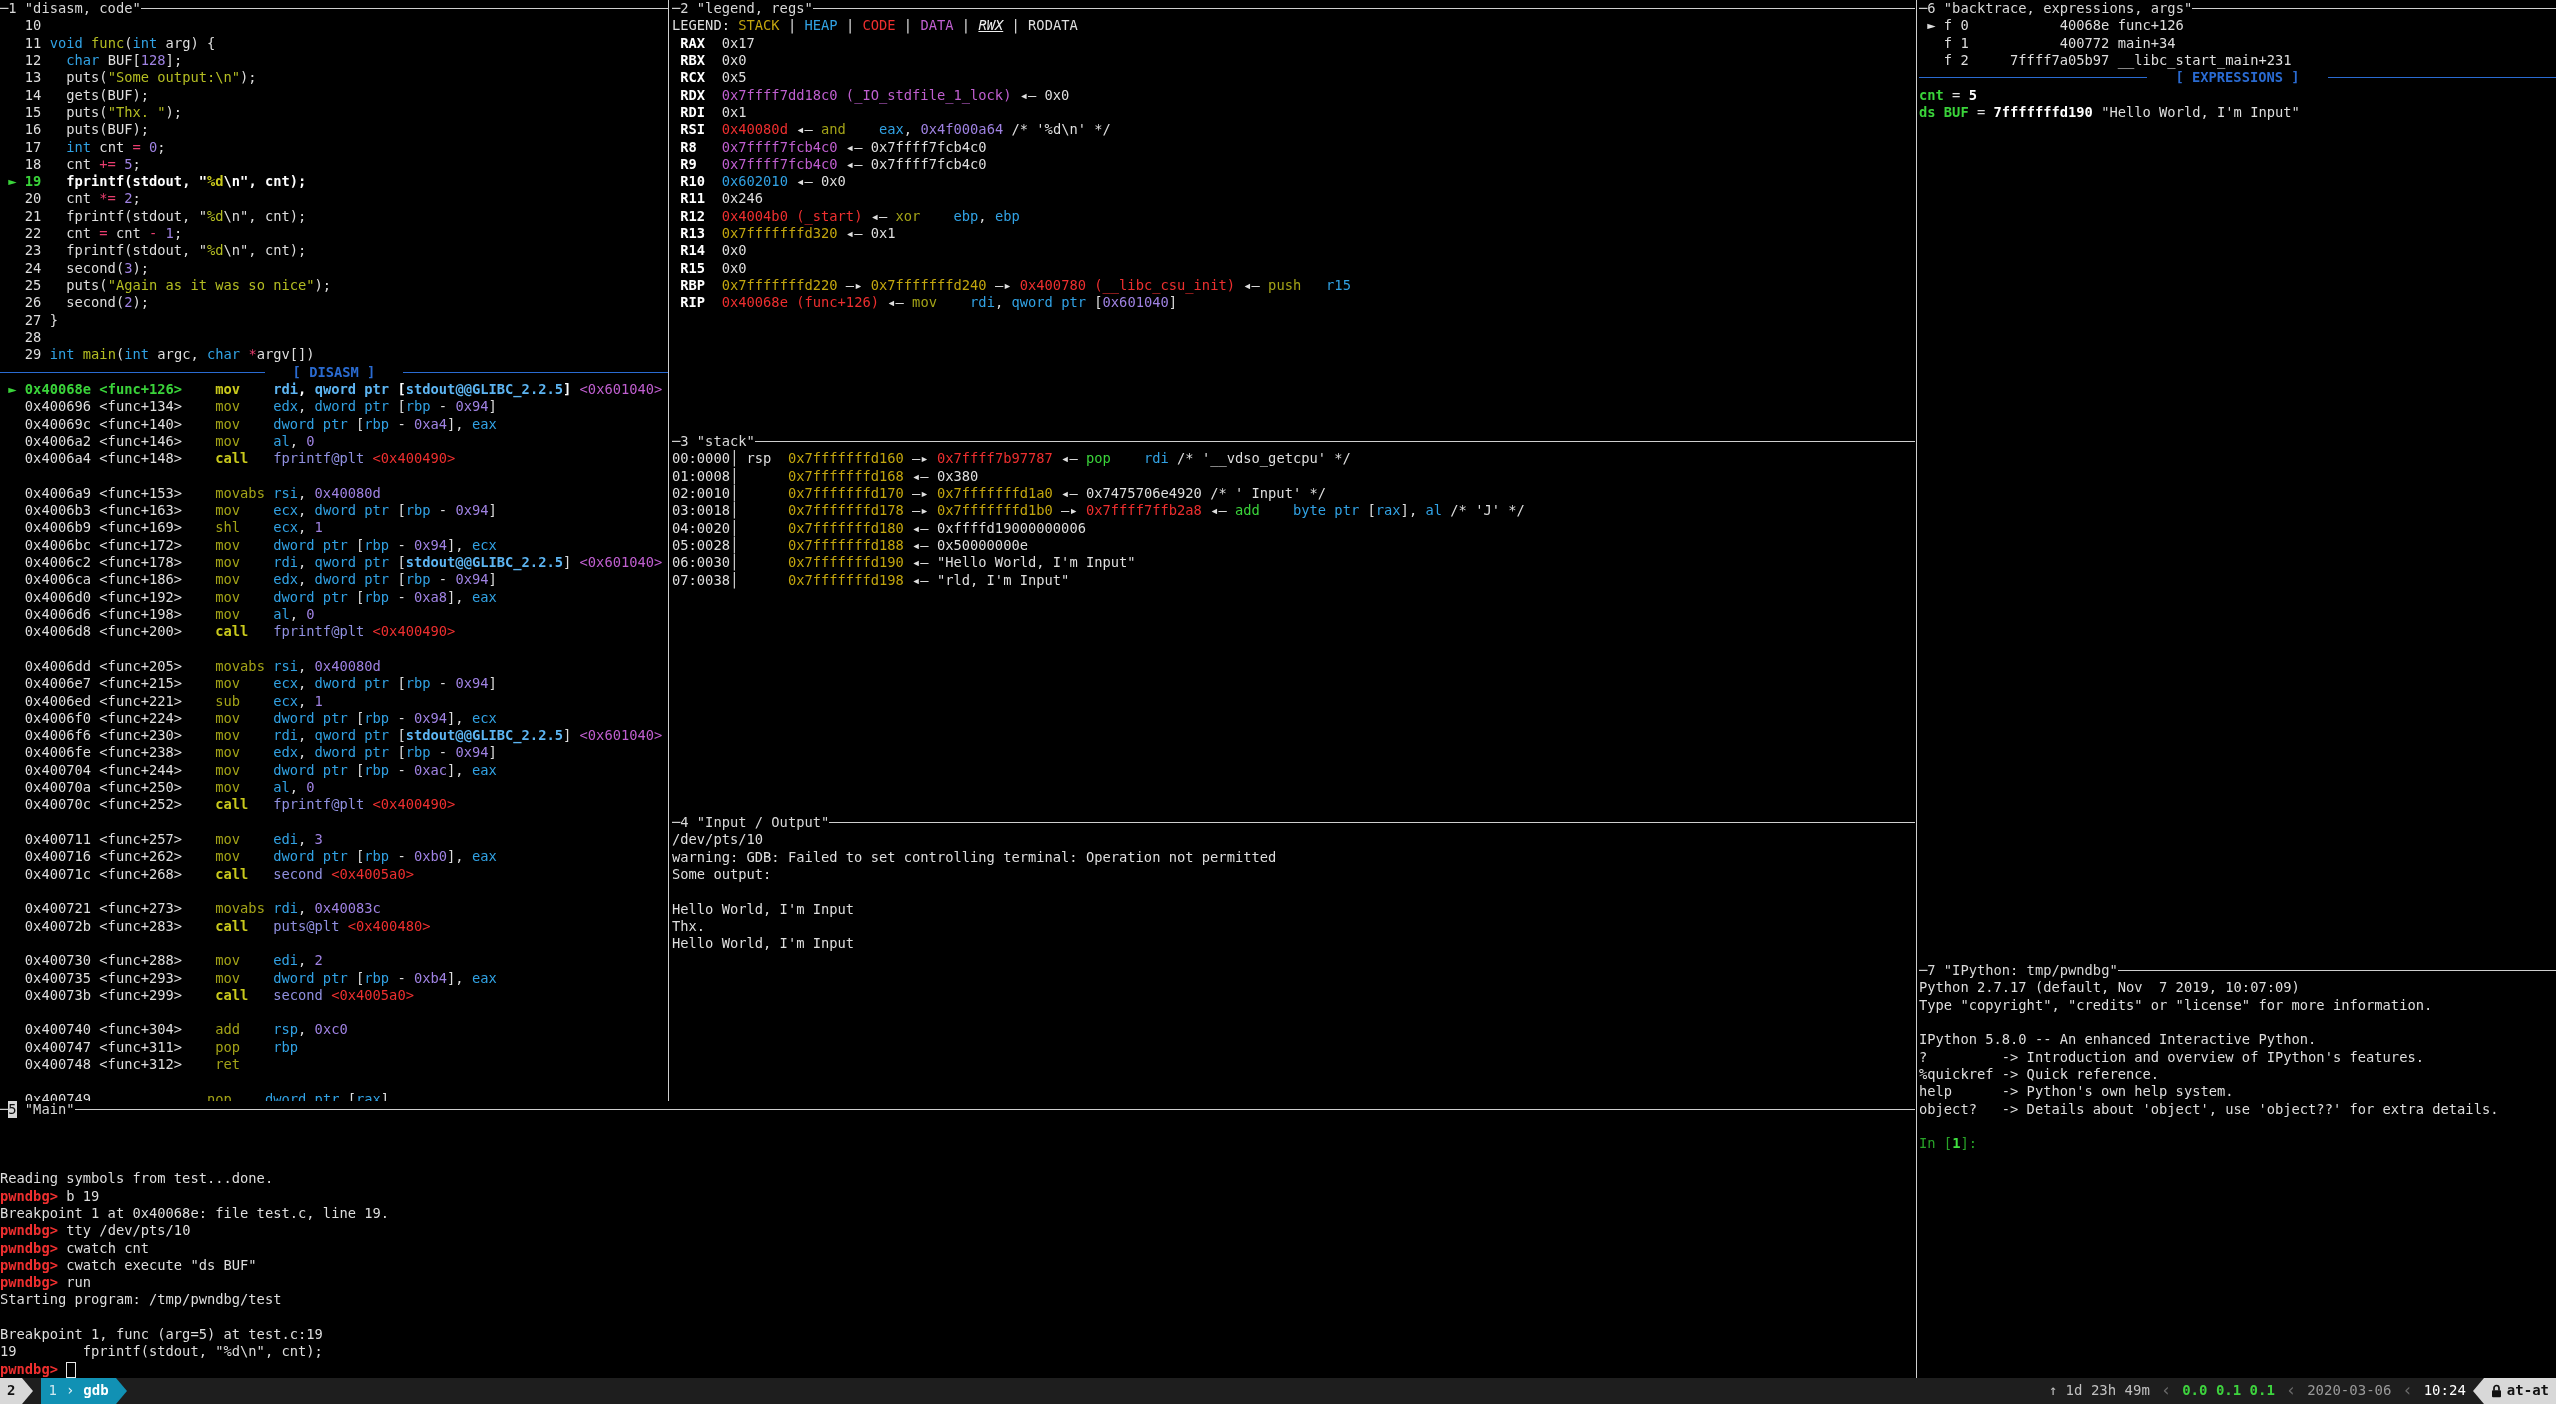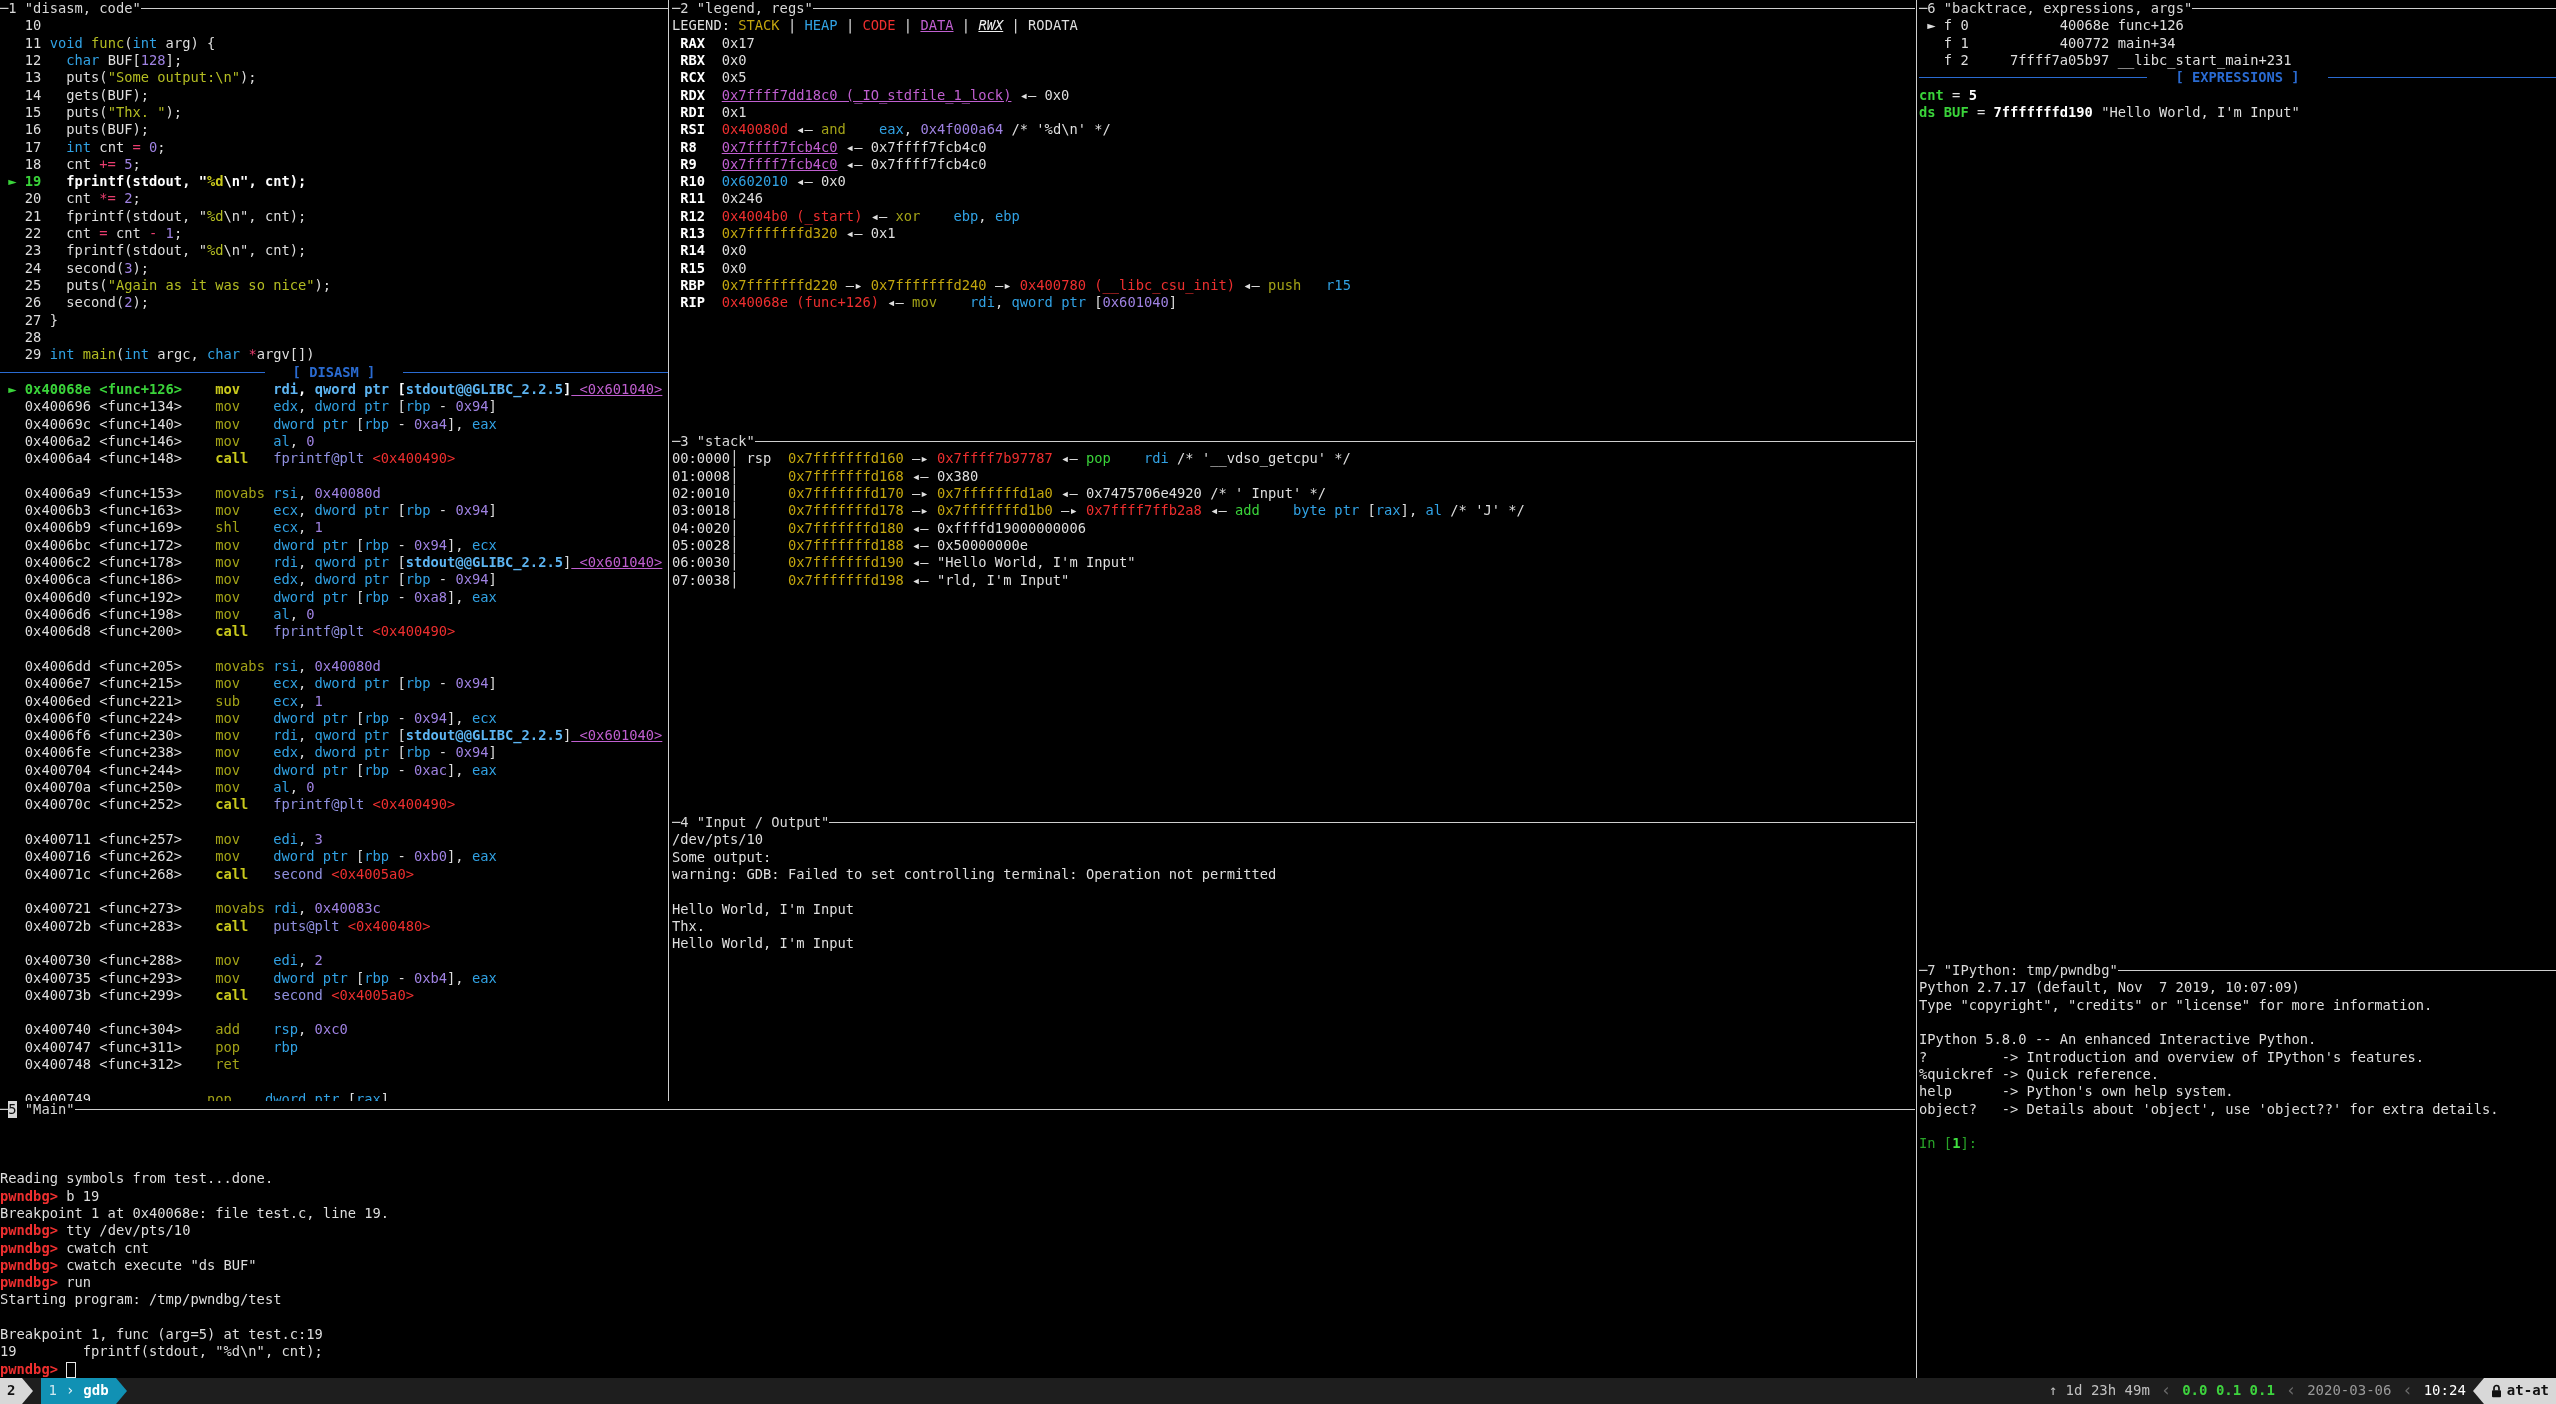--- a/index.html
+++ b/index.html
@@ -18,21 +18,21 @@
   .c-gb{color:#3ad43a;font-weight:bold;}
   .c-ig{color:#28a428;}
   .c-igb{color:#40e040;font-weight:bold;}
   .c-y{color:#c3a60e;}
   .c-o{color:#a3a317;}
   .c-ob{color:#c9c91c;font-weight:bold;}
   .c-u{color:#31a2e4;}
   .c-ub{color:#5db5f2;font-weight:bold;}
   .c-r{color:#ee2f2f;}
   .c-rb{color:#ee2f2f;font-weight:bold;}
-  .c-m{color:#c05fd0;text-decoration:underline;}
+  .c-m{color:#c05fd0;}
   .c-p{color:#9f82e2;}
   .c-e{color:#9090e0;}
   .c-k{color:#e83d6e;}
   .c-s{color:#b4bd22;}
   .c-un{color:#eeeeee;text-decoration:underline;font-style:italic;}
   .c-rev{background:#d8d8d8;color:#111;}
   .cursor-hollow{display:inline-block;width:8px;height:14px;border:1px solid #e8e8e8;vertical-align:-2px;}
   
   .statusbar{position:absolute;left:0;top:1378px;width:2556px;height:26px;background:#1e1e1e;
     display:flex;align-items:stretch;justify-content:space-between;font-size:14px;}
@@ -161,22 +161,22 @@
       <div class="ln"><span>02:0010│      </span><span class="c-y">0x7fffffffd170</span><span> —▸ </span><span class="c-y">0x7fffffffd1a0</span><span> ◂— 0x7475706e4920 /* ' Input' */</span></div>
       <div class="ln"><span>03:0018│      </span><span class="c-y">0x7fffffffd178</span><span> —▸ </span><span class="c-y">0x7fffffffd1b0</span><span> —▸ </span><span class="c-r">0x7ffff7ffb2a8</span><span> ◂— </span><span class="c-g">add</span><span>    </span><span class="c-u">byte ptr</span><span> [</span><span class="c-u">rax</span><span>], </span><span class="c-u">al</span><span> /* 'J' */</span></div>
       <div class="ln"><span>04:0020│      </span><span class="c-y">0x7fffffffd180</span><span> ◂— 0xffffd19000000006</span></div>
       <div class="ln"><span>05:0028│      </span><span class="c-y">0x7fffffffd188</span><span> ◂— 0x50000000e</span></div>
       <div class="ln"><span>06:0030│      </span><span class="c-y">0x7fffffffd190</span><span> ◂— "Hello World, I'm Input"</span></div>
       <div class="ln"><span>07:0038│      </span><span class="c-y">0x7fffffffd198</span><span> ◂— "rld, I'm Input"</span></div>
     </div>
   <div class="pane" id="pane-io">
       <div class="trow"><span>─</span><span>4</span><span> "Input / Output"</span><div class="fill"></div></div>
       <div class="ln">/dev/pts/10</div>
+      <div class="ln">warning: GDB: Failed to set controlling terminal: Operation not permitted</div>
       <div class="ln">Some output:</div>
-      <div class="ln">warning: GDB: Failed to set controlling terminal: Operation not permitted</div>
       <div class="ln"></div>
       <div class="ln">Hello World, I'm Input</div>
       <div class="ln">Thx. </div>
       <div class="ln">Hello World, I'm Input</div>
     </div>
   <div class="pane" id="pane-main">
       <div class="trow"><span>─</span><span class="c-rev">5</span><span> "Main"</span><div class="fill"></div></div>
       <div class="ln"></div>
       <div class="ln"></div>
       <div class="ln"></div>

